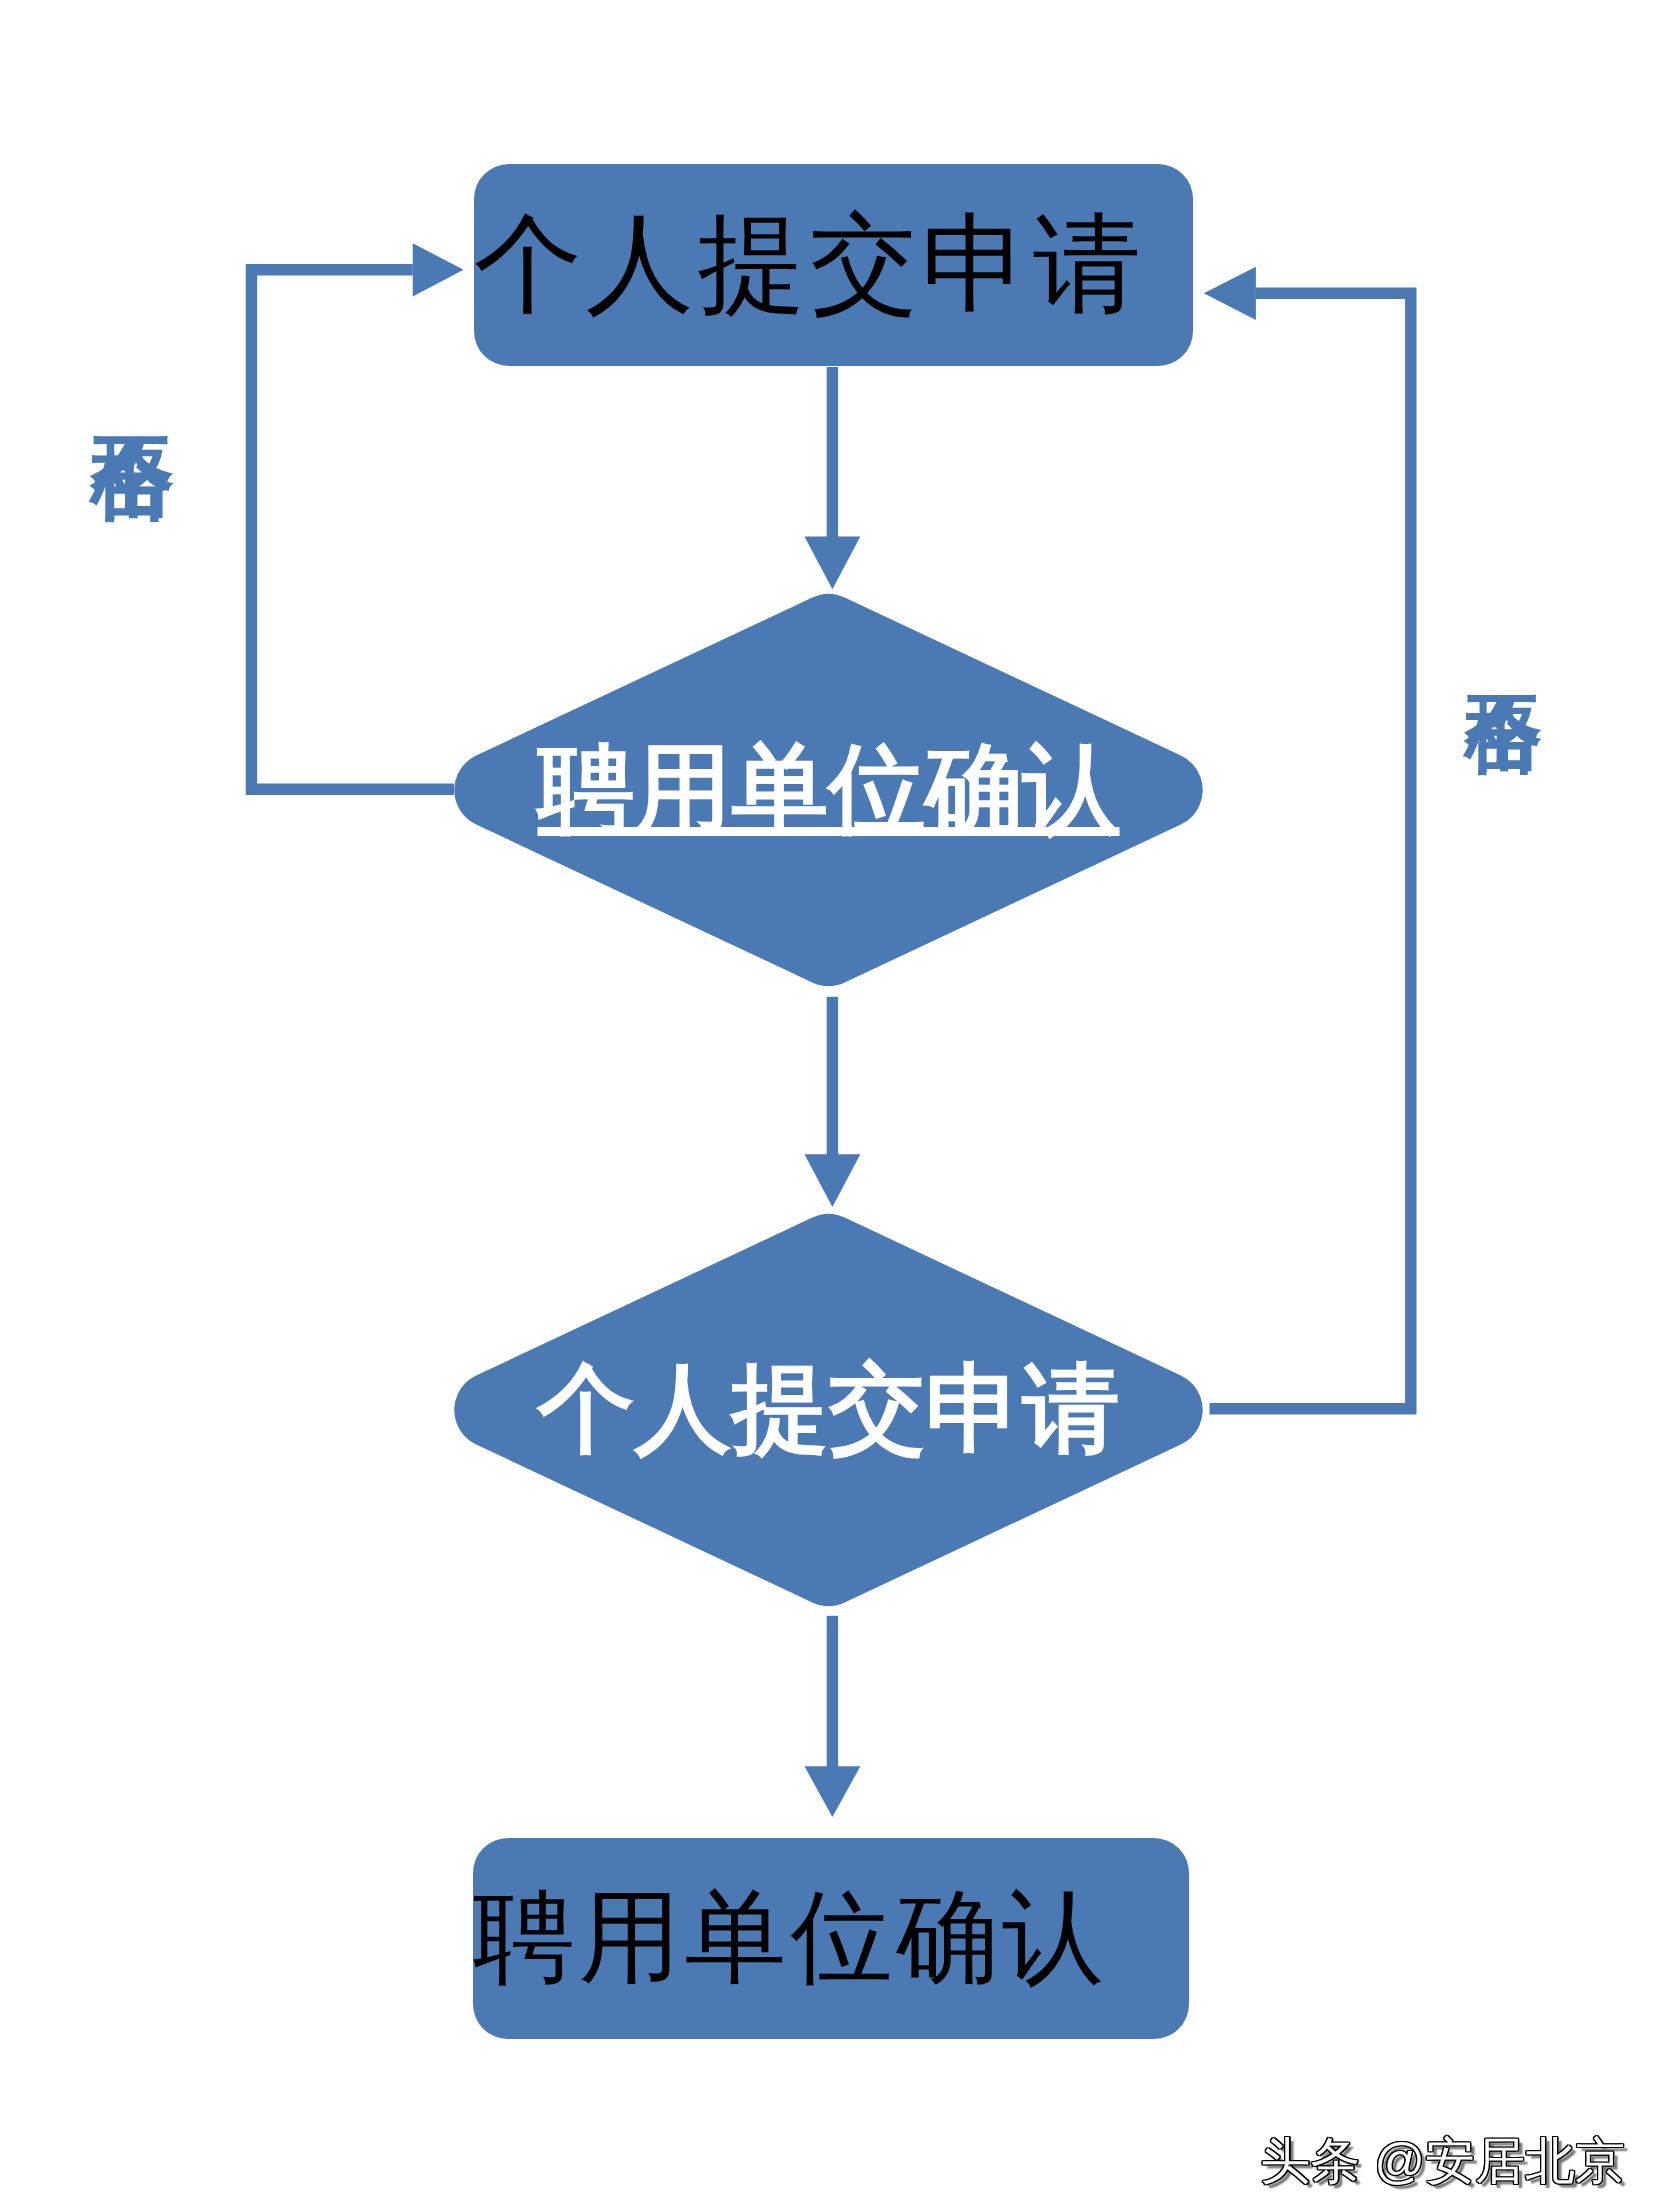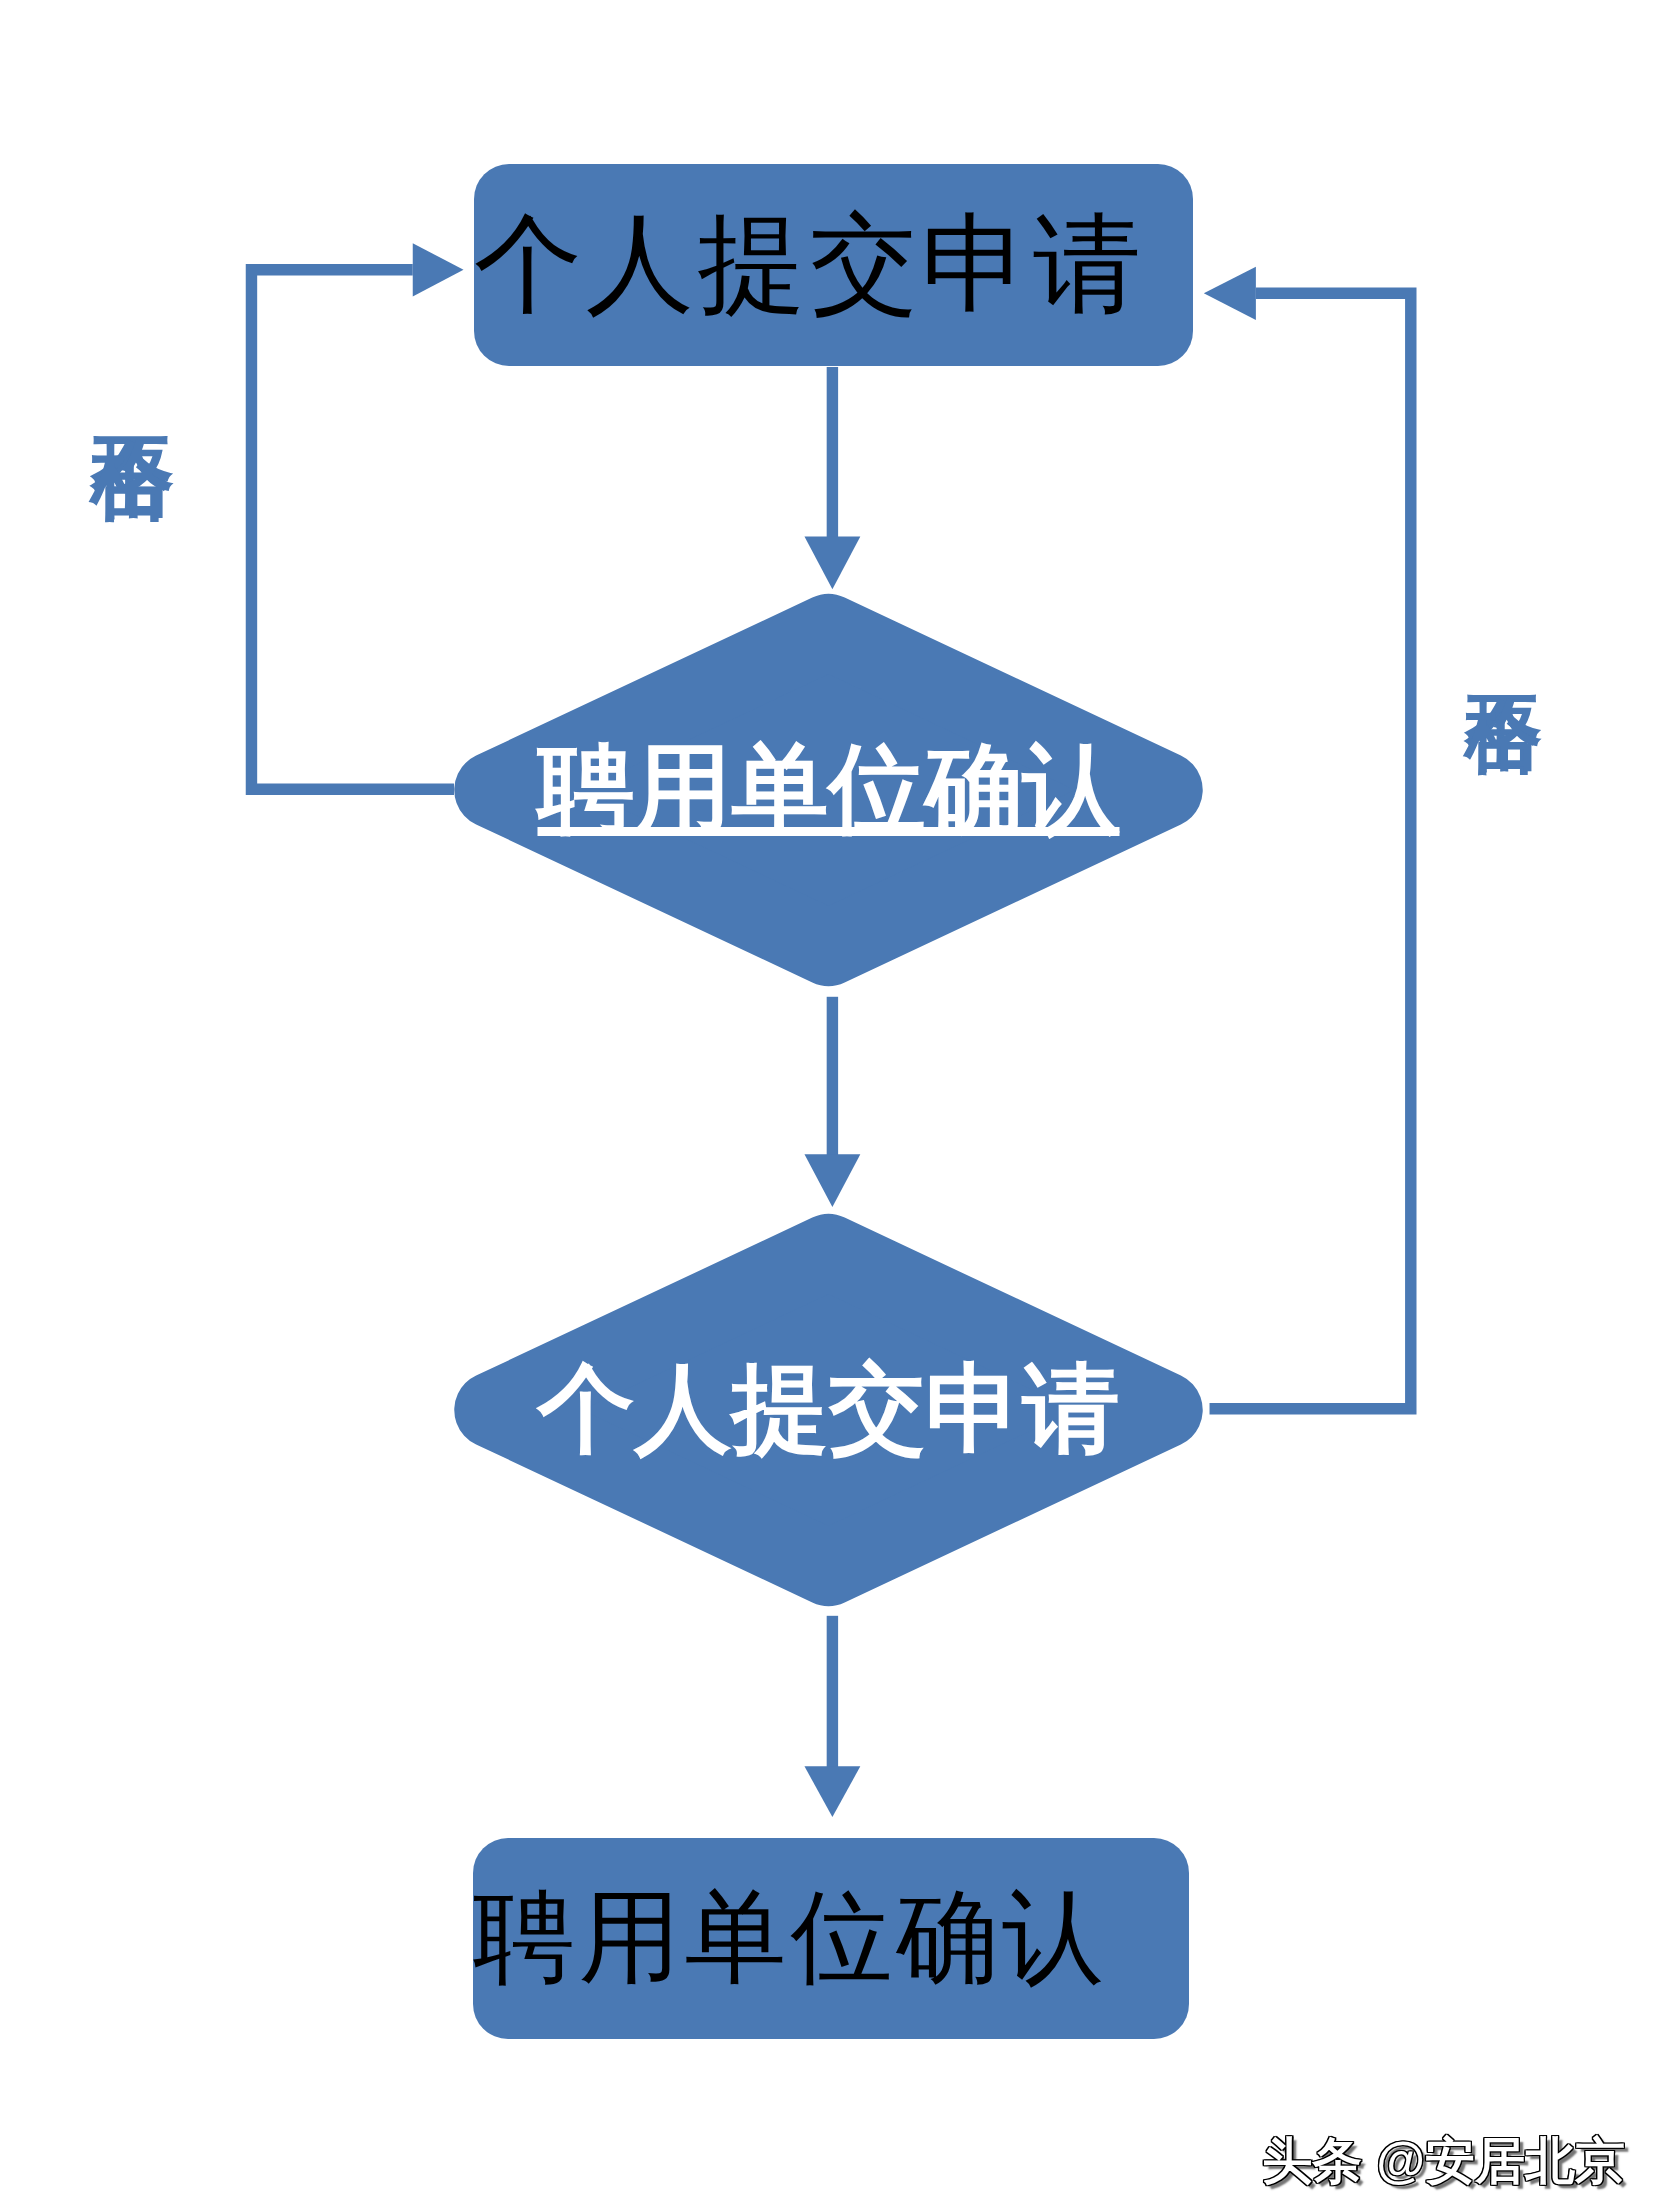--- a/index.html
+++ b/index.html
@@ -67,21 +67,21 @@
     font-weight: bold;
     font-size: 83px;
     line-height: 1.0;
     letter-spacing: 0;
   }
   .watermark {
     position: absolute;
     top: 2128px;
     right: 29px;
     font-size: 50px;
-    font-weight: bold;
+    font-weight: normal;
     color: #ffffff;
     white-space: nowrap;
     text-shadow:
       1.3px 0 0 #000, -1.3px 0 0 #000, 0 1.3px 0 #000, 0 -1.3px 0 #000,
       1.3px 1.3px 0 #000, -1.3px -1.3px 0 #000, 1.3px -1.3px 0 #000, -1.3px 1.3px 0 #000,
       4.4px 4.4px 1.9px rgba(0,0,0,0.55);
   }
 </style>
 </head>
 <body>

